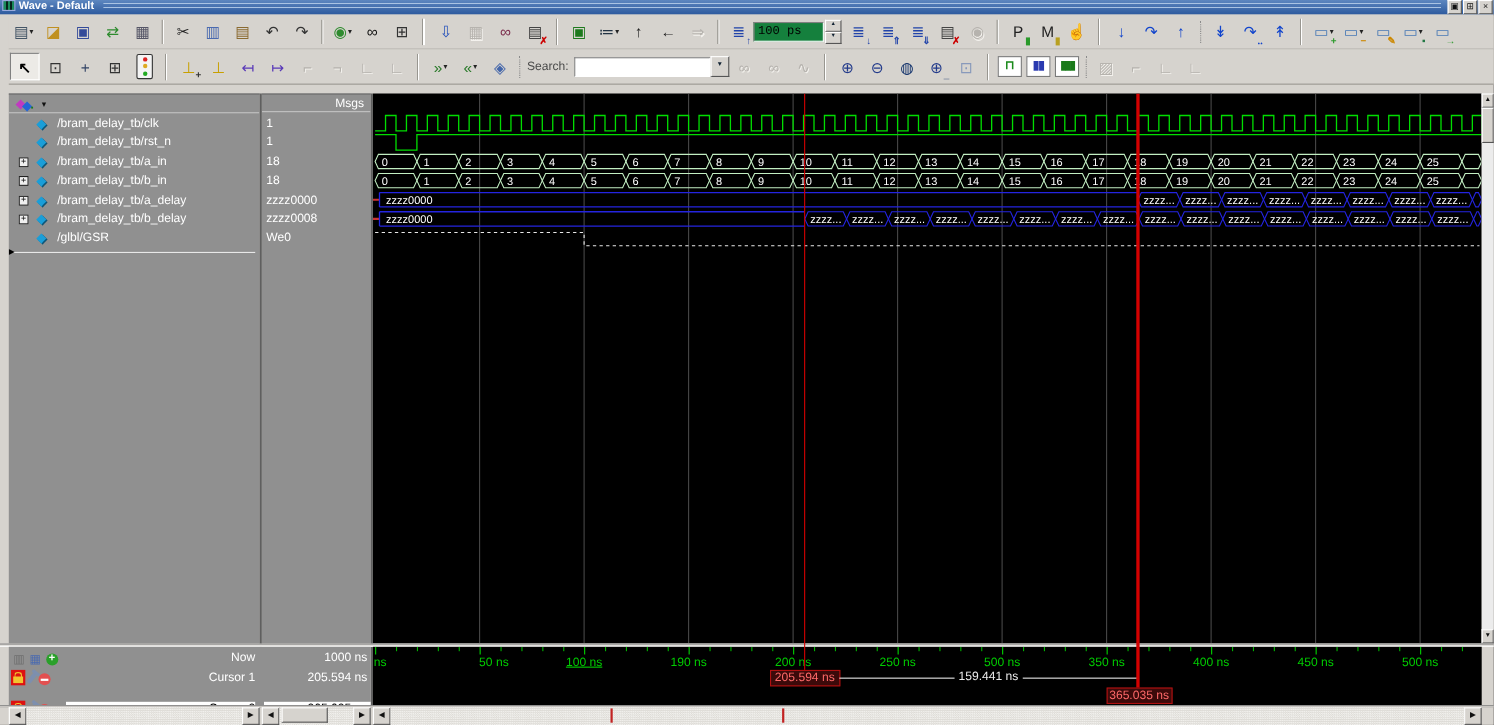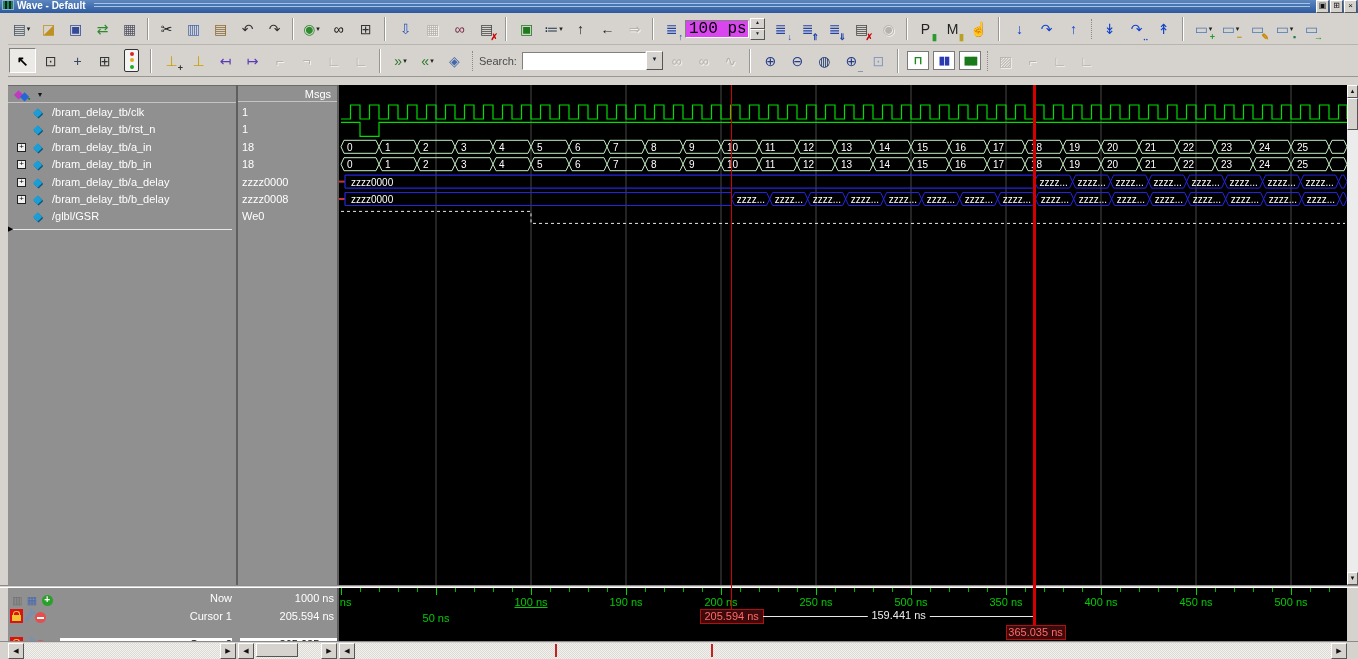--- a/index.html
+++ b/index.html
@@ -28,21 +28,21 @@
   .tbtn .ov{position:absolute;right:1px;bottom:-1px;font-size:9px;font-weight:bold;line-height:1}
   .tbtn .dd{font-size:7px;margin-left:1px;color:#222}
   .tbtn.dis .g,.tbtn.dis .ov{color:#b6b3ae!important;text-shadow:1px 1px 0 #f4f2ee}
   .tbtn.pr{border:1px solid;border-color:#808080 #fff #fff #808080;background:#eceae6}
   .tsep{width:0;height:22px;border-left:1px solid #989690;border-right:1px solid #fff;margin:0 4px;flex:0 0 auto}
   .tgap{width:9px;height:24px;margin:0 2px;flex:0 0 auto;
     background:linear-gradient(90deg,transparent 3px,#989690 3px 4px,#fff 4px 5px,transparent 5px)}
   .tdot{width:0;height:20px;border-left:1px dotted #8a8a8a;margin:0 4px;flex:0 0 auto}
   .tlabel{font-size:11px;color:#4a4a4a;margin:0 5px 0 2px;flex:0 0 auto}
   .timefield{width:56px;height:16px;border:1px solid;border-color:#808080 #fff #fff #808080;
-    background:#d946ef;font-family:"Liberation Mono",monospace;font-size:16px;
+    background:#15803d;font-family:"Liberation Mono",monospace;font-size:11px;
     padding:0 3px;flex:0 0 auto}
   .spin{display:flex;flex-direction:column;margin:0 2px 0 1px;flex:0 0 auto}
   .spin span{width:13px;height:9px;background:#d6d3ce;border:1px solid;
     border-color:#fff #555 #555 #fff;font-size:5px;line-height:7px;text-align:center;color:#123}
   .searchfield{width:116px;height:14px;border:1px solid;border-color:#808080 #fff #fff #808080;
     background:#fff;font-size:11px;padding:1px 3px;flex:0 0 auto}
   .sdrop{width:15px;height:17px;background:#d6d3ce;border:1px solid;border-color:#fff #555 #555 #fff;
     font-size:6px;text-align:center;line-height:15px;color:#123;flex:0 0 auto}
   .traffic{width:13px;height:19px;background:#f4f4f4;border:1px solid #333;border-radius:2px;
     display:flex;flex-direction:column;align-items:center;justify-content:space-around;padding:1px 0}
@@ -756,21 +756,21 @@
       <div class="tick" style="left: 838px; height: 4px;"></div>
       <div class="tick major" style="left: 857px; height: 7px;"></div>
       <div class="tick" style="left: 876px; height: 4px;"></div>
       <div class="tick" style="left: 895px; height: 4px;"></div>
       <div class="tick" style="left: 914px; height: 4px;"></div>
       <div class="tick" style="left: 933px; height: 4px;"></div>
       <div class="tick major" style="left: 952px; height: 7px;"></div>
       <div class="tick" style="left: 971px; height: 4px;"></div>
       <div class="tick" style="left: 990px; height: 4px;"></div>
       <div class="tlab" style="left: 2px;">0 ns</div>
-      <div class="tlab" style="left: 97px; margin-top: 16px;">50 ns</div>
+      <div class="tlab" style="left: 110px;">50 ns</div>
       <div class="tlab" style="left: 192px; text-decoration: underline;">100 ns</div>
       <div class="tlab" style="left: 287px;">190 ns</div>
       <div class="tlab" style="left: 382px;">200 ns</div>
       <div class="tlab" style="left: 477px;">250 ns</div>
       <div class="tlab" style="left: 572px;">500 ns</div>
       <div class="tlab" style="left: 667px;">350 ns</div>
       <div class="tlab" style="left: 762px;">400 ns</div>
       <div class="tlab" style="left: 857px;">450 ns</div>
       <div class="tlab" style="left: 952px;">500 ns</div>
     </div>

